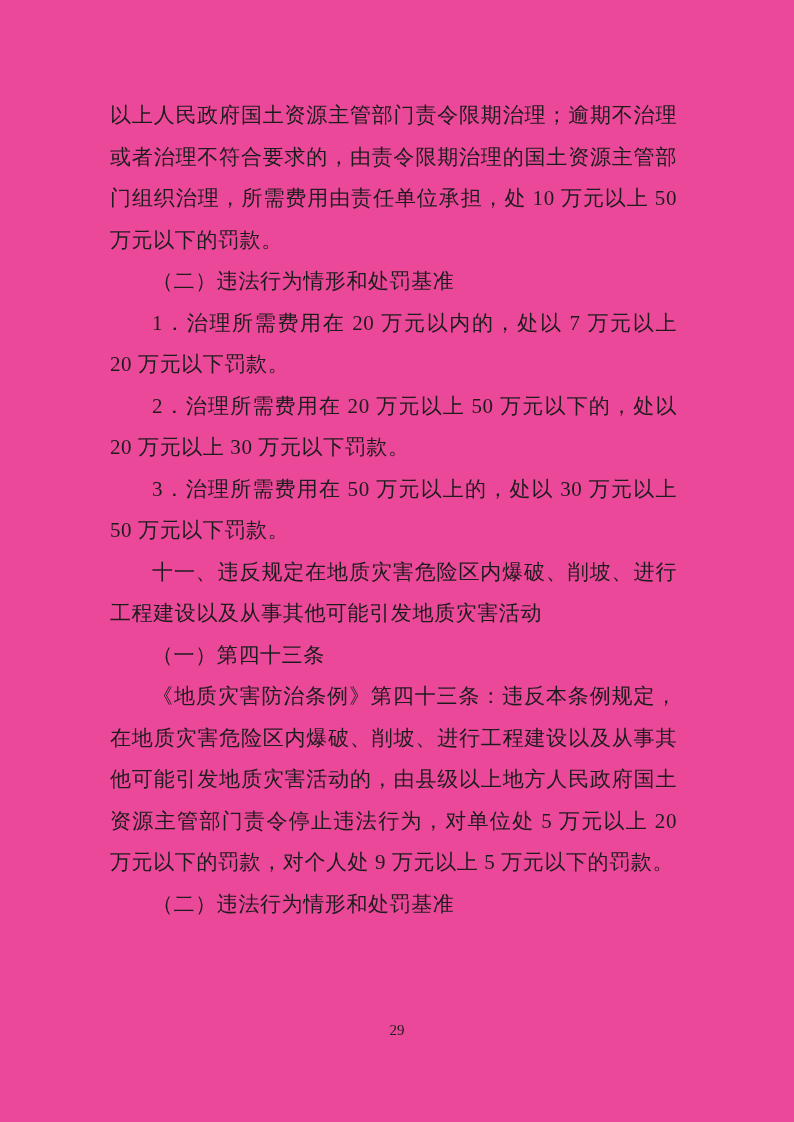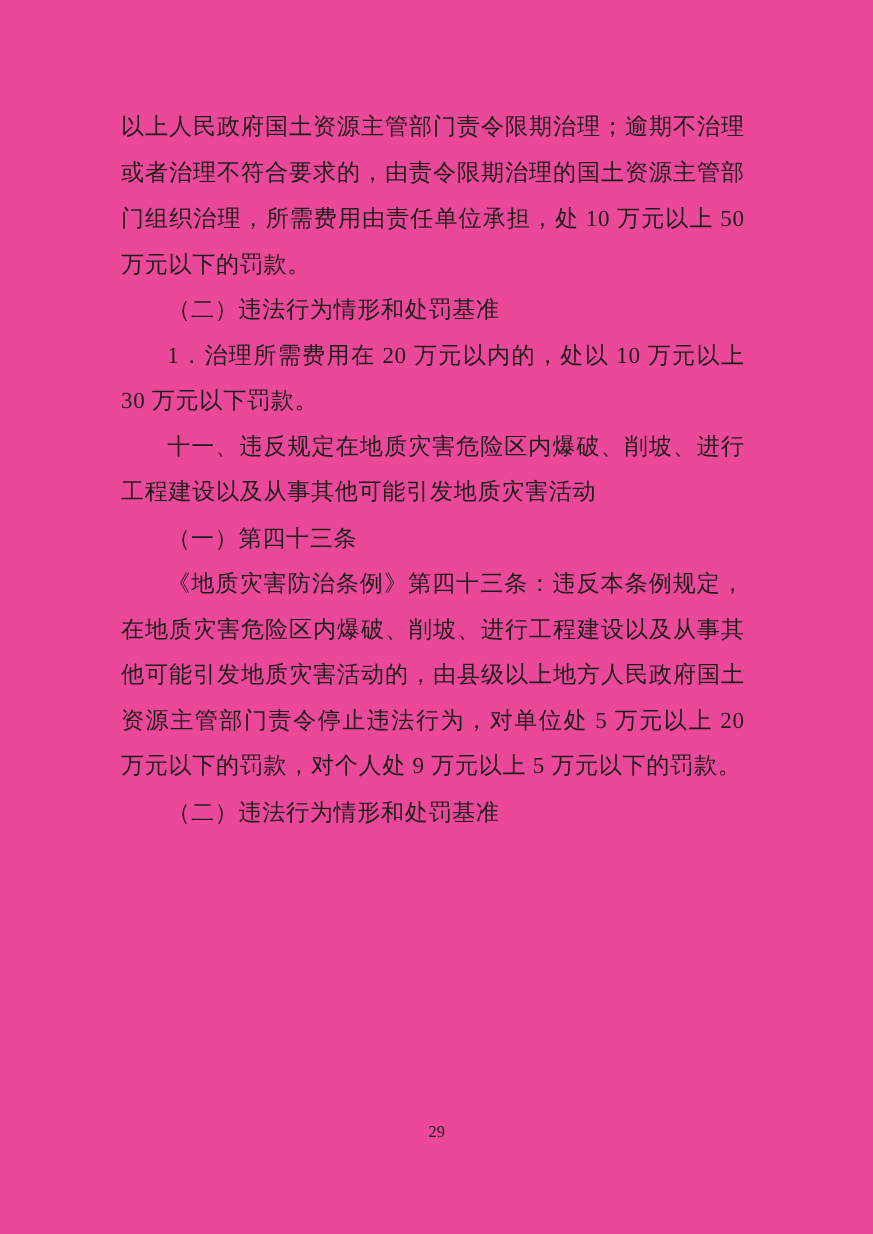--- a/index.html
+++ b/index.html
@@ -55,20 +55,22 @@
     color: #1c1c1c;
   }
 </style>
 </head>
 <body>
 
 <div class="page">
   <div class="content">
     <p>以上人民政府国土资源主管部门责令限期治理；逾期不治理或者治理不符合要求的，由责令限期治理的国土资源主管部门组织治理，所需费用由责任单位承担，处 10 万元以上 50 万元以下的罚款。</p>
     <p class="h-kaiti">（二）违法行为情形和处罚基准</p>
-    <p class="indent">1．治理所需费用在 20 万元以内的，处以 10 万元以上 30 万元以下罚款。</p>
+    <p class="indent">1．治理所需费用在 20 万元以内的，处以 7 万元以上 20 万元以下罚款。</p>
+    <p class="indent">2．治理所需费用在 20 万元以上 50 万元以下的，处以 20 万元以上 30 万元以下罚款。</p>
+    <p class="indent">3．治理所需费用在 50 万元以上的，处以 30 万元以上 50 万元以下罚款。</p>
     <p class="h-hei">十一、违反规定在地质灾害危险区内爆破、削坡、进行工程建设以及从事其他可能引发地质灾害活动</p>
     <p class="h-kaiti">（一）第四十三条</p>
     <p class="indent">《地质灾害防治条例》第四十三条：违反本条例规定，在地质灾害危险区内爆破、削坡、进行工程建设以及从事其他可能引发地质灾害活动的，由县级以上地方人民政府国土资源主管部门责令停止违法行为，对单位处 5 万元以上 20 万元以下的罚款，对个人处 9 万元以上 5 万元以下的罚款。</p>
     <p class="h-kaiti">（二）违法行为情形和处罚基准</p>
   </div>
   <div class="page-number">29</div>
 </div>
 
 </body></html>

